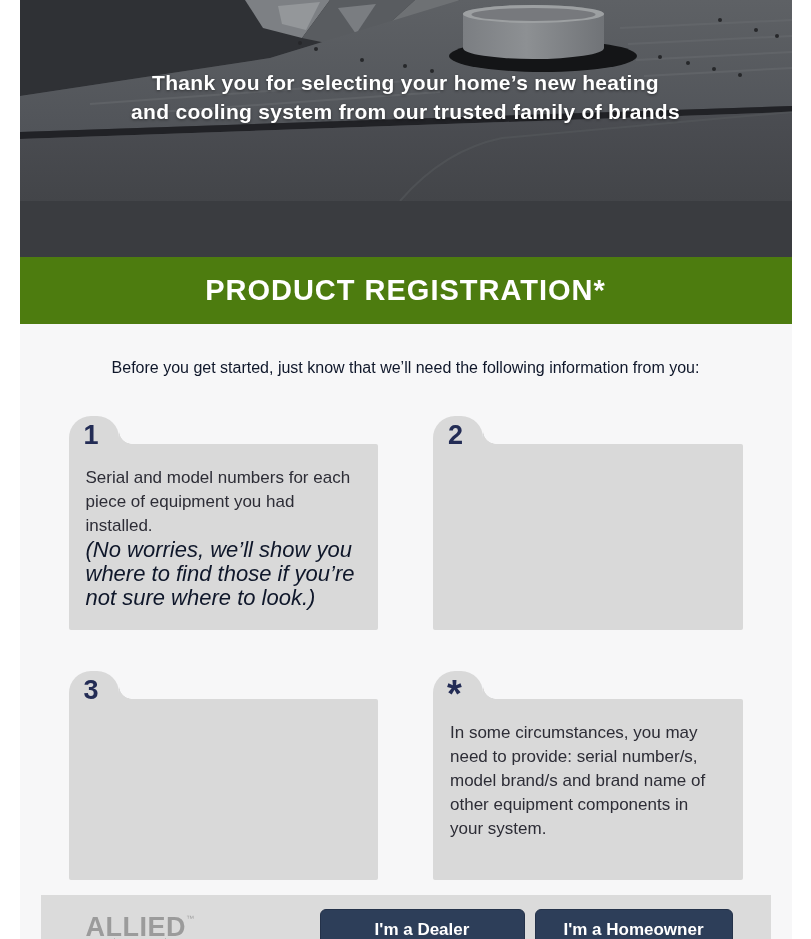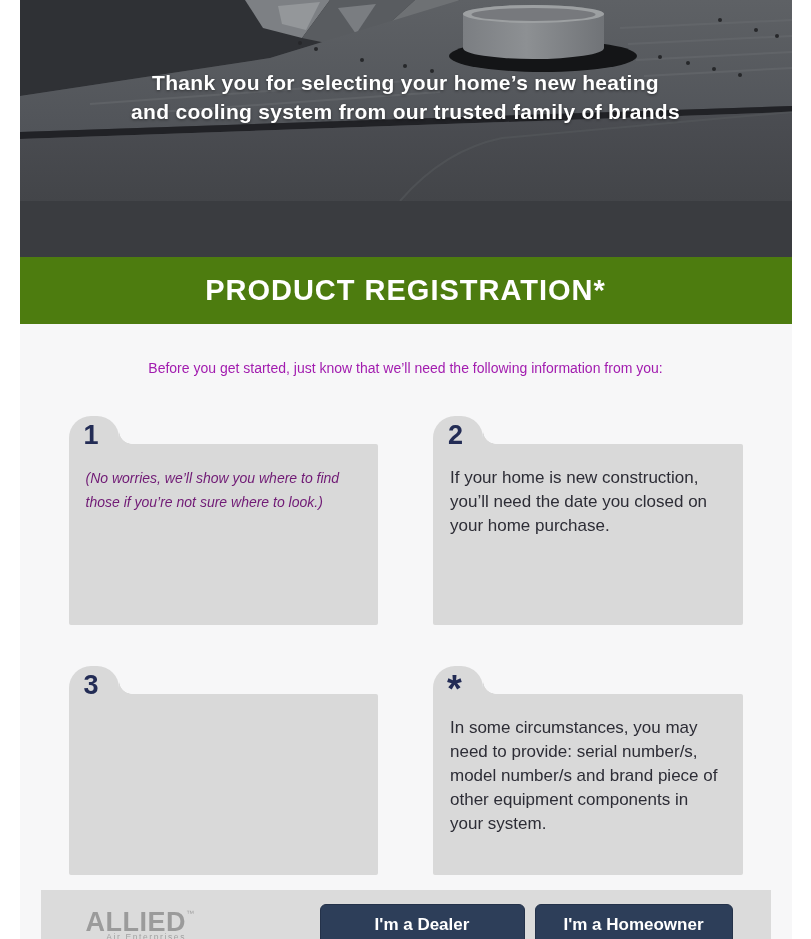--- a/index.html
+++ b/index.html
@@ -47,22 +47,22 @@
   }
 
   
   .body-section {
     background: #f7f7f8;
     padding-top: 32px;
     padding-bottom: 33px;
   }
   .intro {
     text-align: center;
-    color: #a21caf;
-    font-size: 14px;
+    color: #0f172a;
+    font-size: 16px;
     line-height: 24px;
     padding: 0 40px;
   }
 
   .cards-grid {
     margin: 64px 49px 0;
     display: grid;
     grid-template-columns: 1fr 1fr;
     column-gap: 55px;
     row-gap: 69px;
@@ -104,22 +104,22 @@
     font-size: 38px;
     line-height: 34px;
     left: 14px;
   }
   .card-text {
     color: #2d2d36;
     font-size: 17px;
     line-height: 24px;
   }
   .card-note {
-    color: #701a75;
-    font-size: 14px;
+    color: #0f172a;
+    font-size: 22px;
     line-height: 24px;
     font-style: italic;
   }
 
   
   .footer-bar {
     margin: 15px 21px 0;
     height: 70px;
     background: #dbdbdb;
     display: flex;
@@ -254,41 +254,41 @@
   <div class="body-section">
 
     <p class="intro">Before you get started, just know that we’ll need the following information from you:</p>
 
     <div class="cards-grid">
 
       <div class="card">
         <div class="card-tab"></div>
         <div class="card-fillet"></div>
         <div class="card-num">1</div>
+        <div class="card-text">Serial and model numbers for each piece of equipment you had installed.</div>
         <div class="card-note">(No worries, we’ll show you where to find those if you’re not sure where to look.)</div>
       </div>
 
       <div class="card">
         <div class="card-tab"></div>
         <div class="card-fillet"></div>
         <div class="card-num">2</div>
-        <div class="card-text">If your home is new construction, you’ll need the date you closed on your home purchase.</div>
       </div>
 
       <div class="card">
         <div class="card-tab"></div>
         <div class="card-fillet"></div>
         <div class="card-num">3</div>
       </div>
 
       <div class="card">
         <div class="card-tab"></div>
         <div class="card-fillet"></div>
         <div class="card-num asterisk">*</div>
-        <div class="card-text">In some circumstances, you may need to provide: serial number/s, model number/s and brand piece of other equipment components in your system.</div>
+        <div class="card-text">In some circumstances, you may need to provide: serial number/s, model brand/s and brand name of other equipment components in your system.</div>
       </div>
 
     </div>
 
     <div class="footer-bar">
       <div class="logo">
         <div>
           <span class="logo-word">ALLIED</span><span class="logo-tm">™</span>
         </div>
         <div class="logo-sub">Air Enterprises</div>

